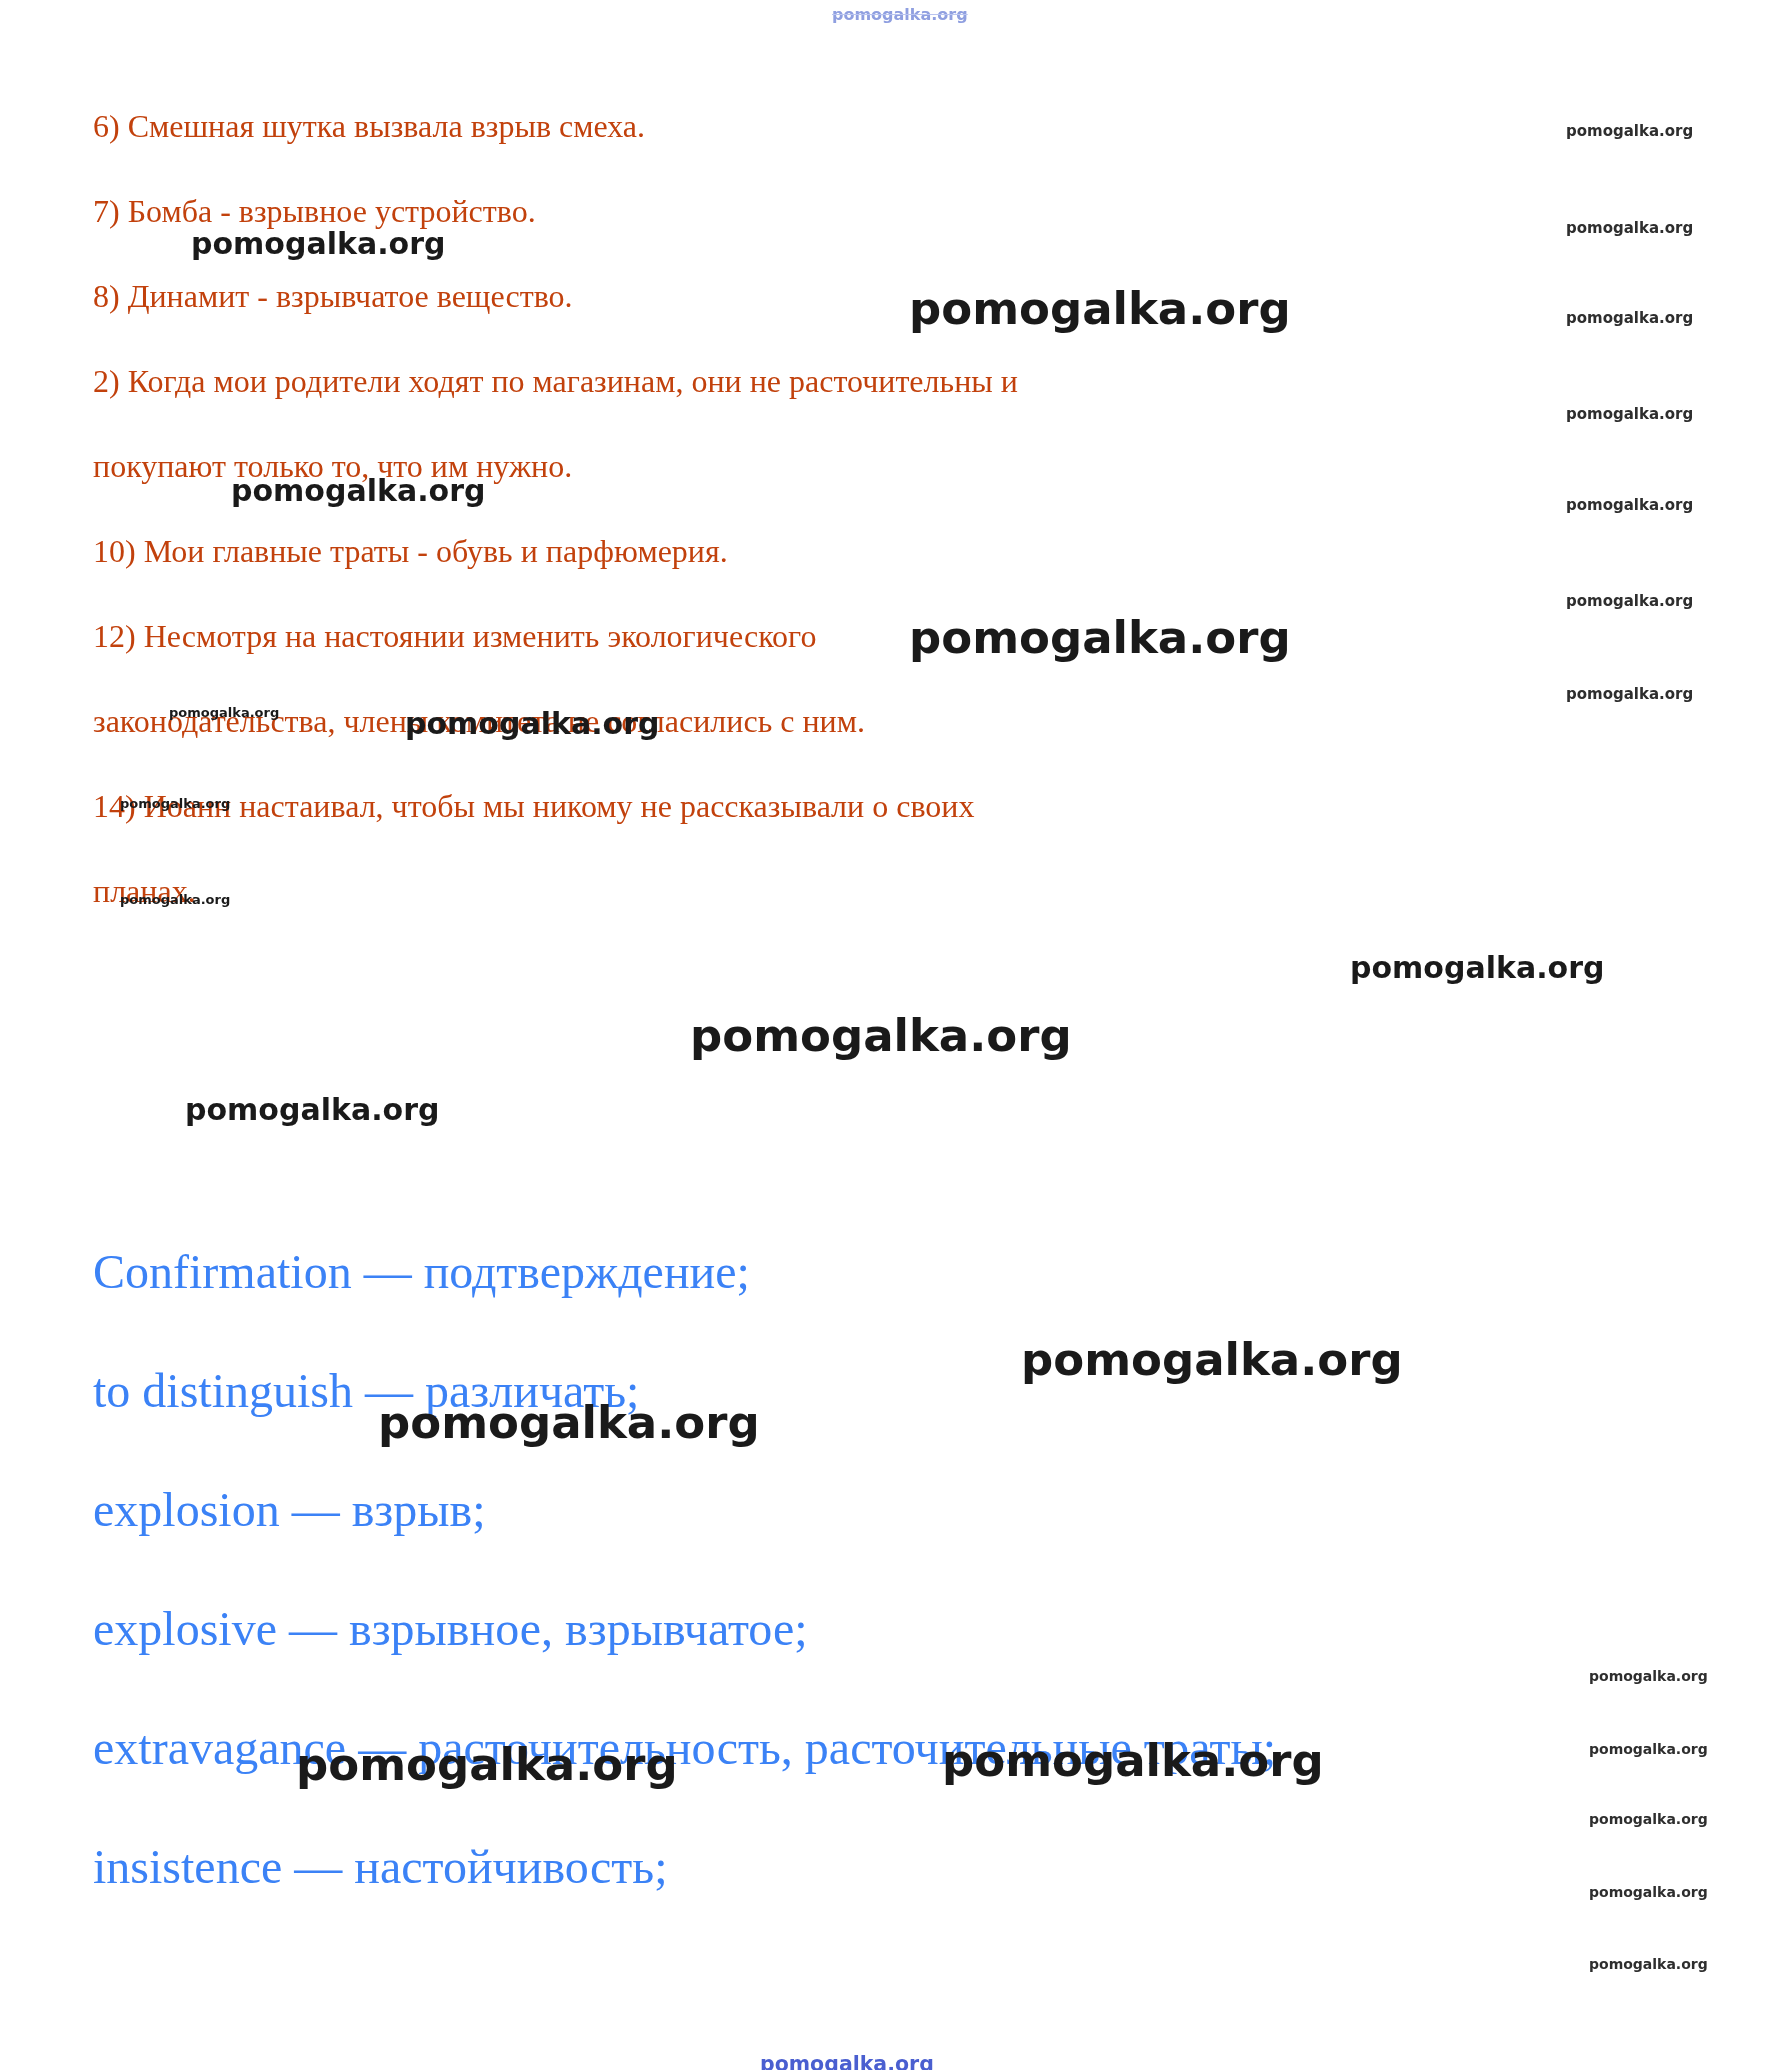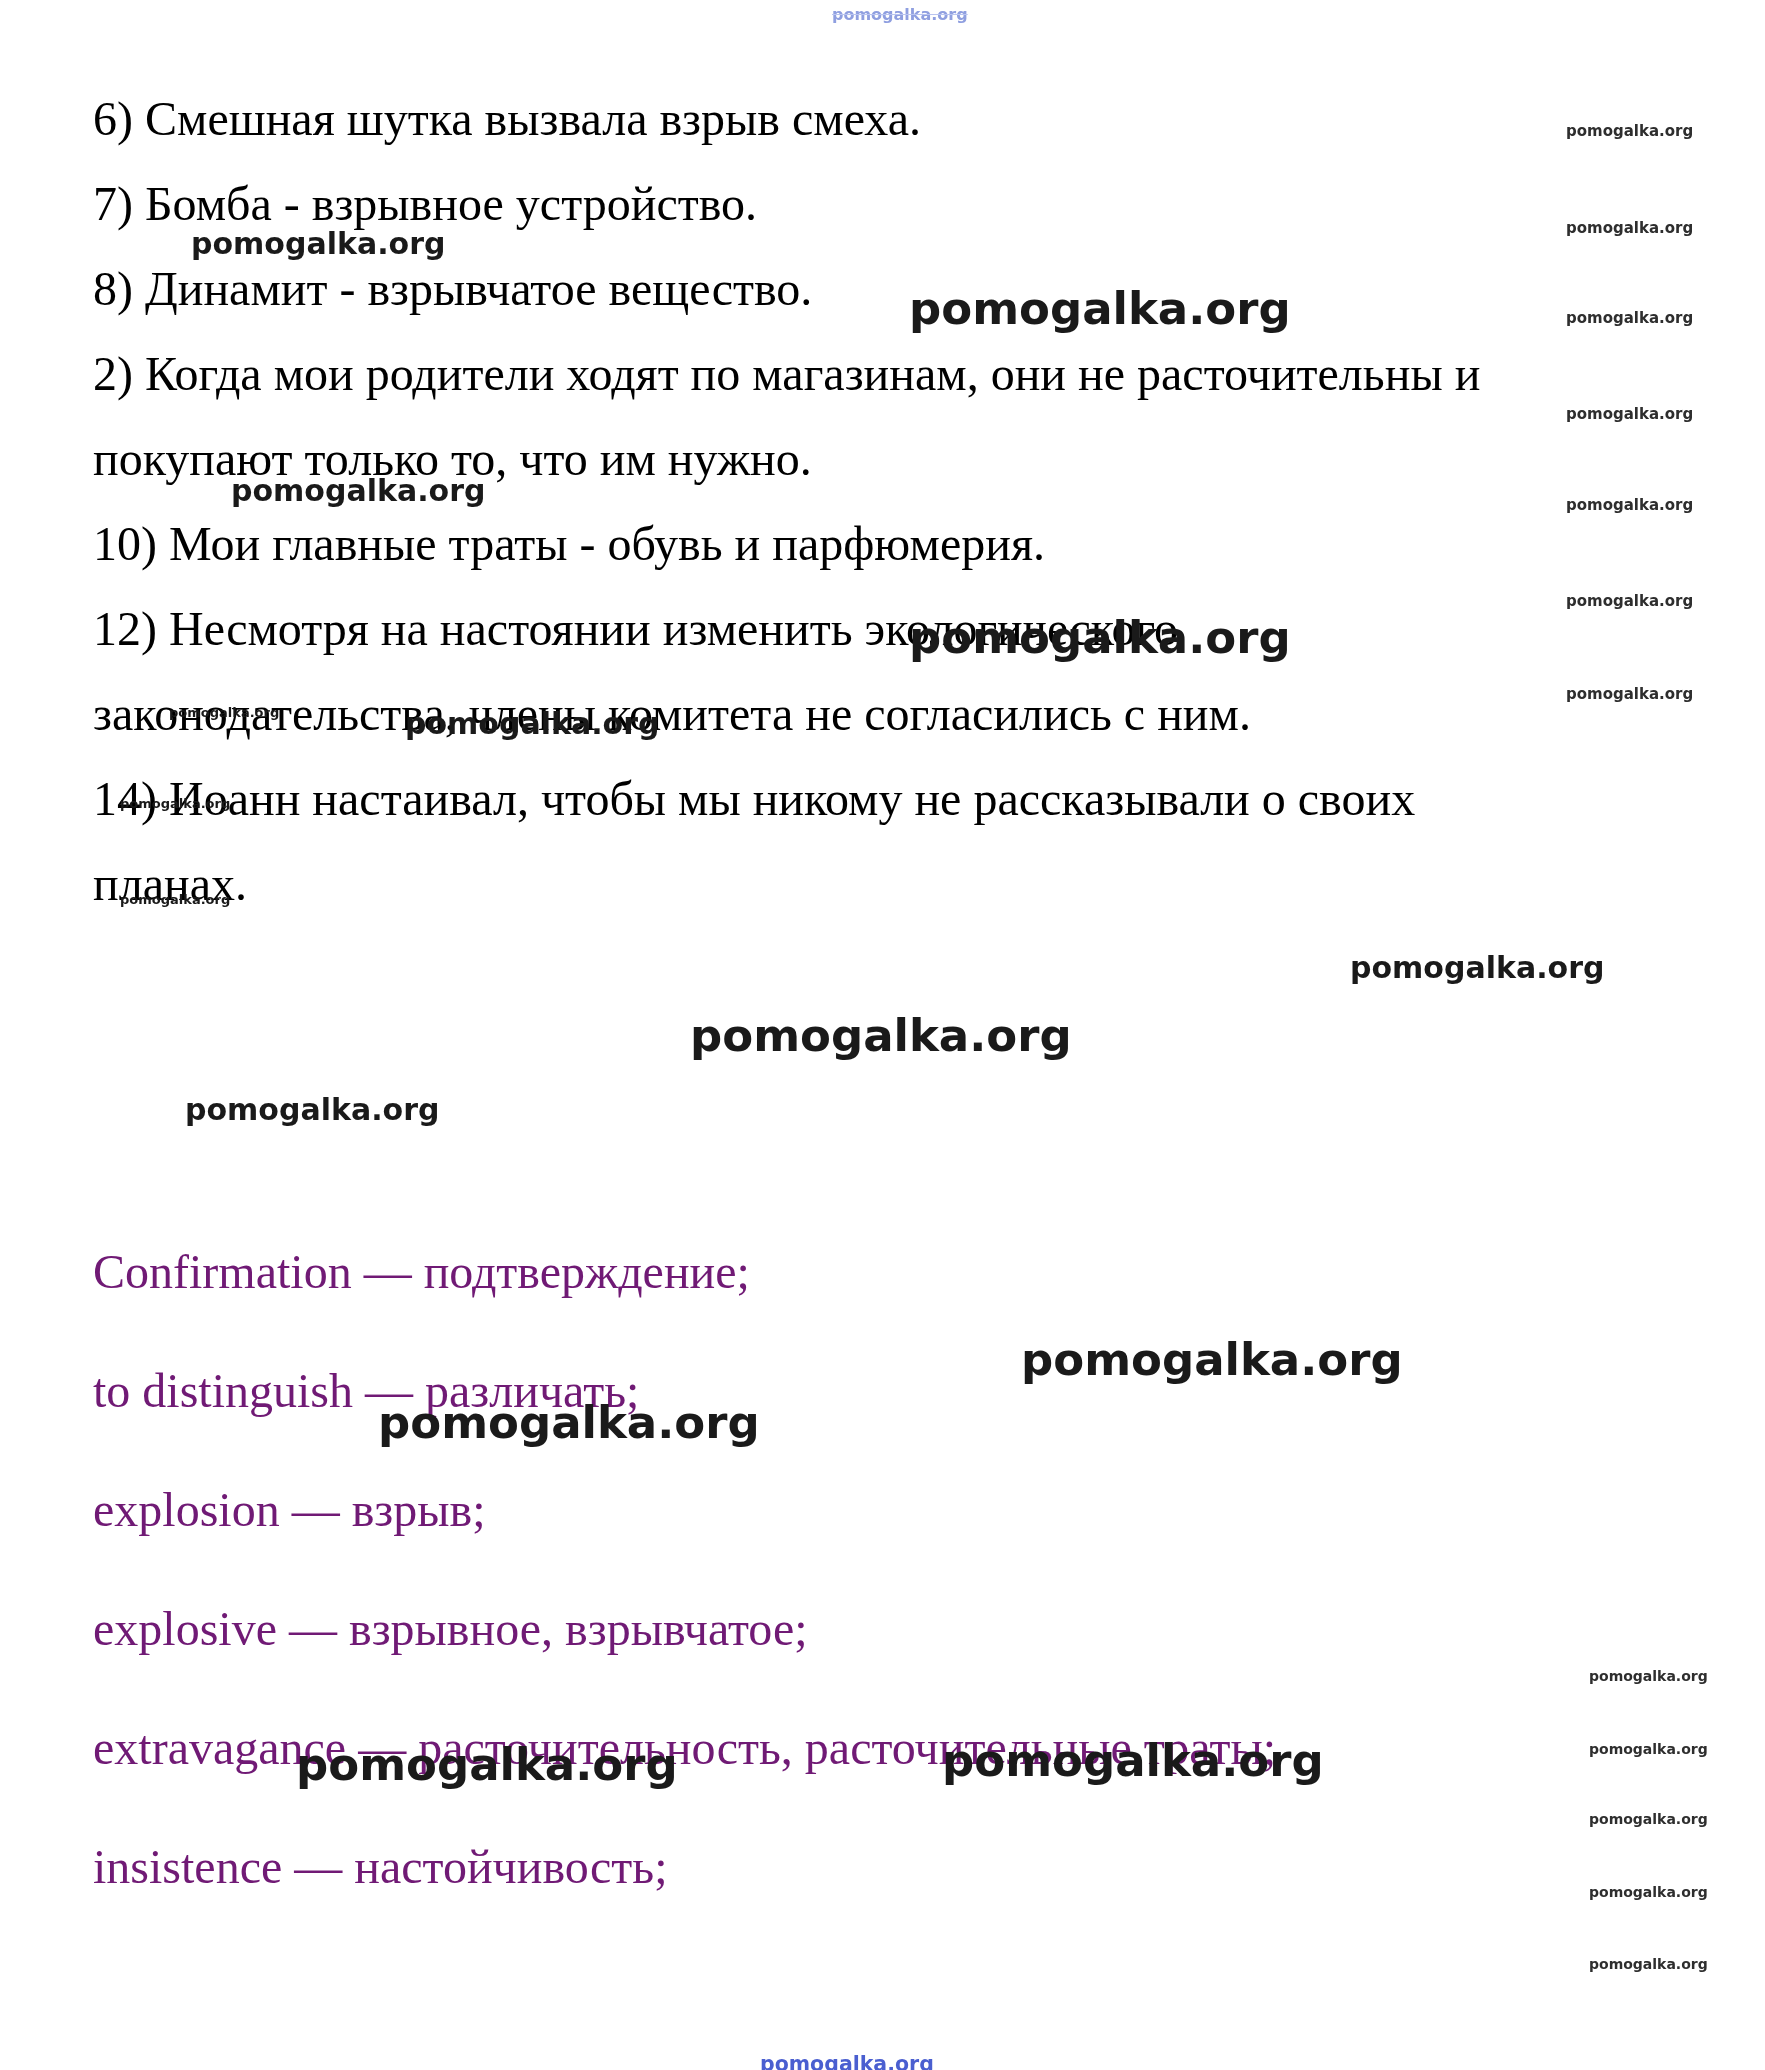--- a/index.html
+++ b/index.html
@@ -8,37 +8,37 @@
     width: 1766px;
     height: 2070px;
     background: #ffffff;
     overflow: hidden;
     font-family: "Liberation Serif", serif;
   }
   
   .sentences {
     position: absolute;
     left: 93px;
-    top: 76px;
+    top: 84px;
     width: 1641px;
-    font-size: 48px;
-    color: #000000;
+    font-size: 32px;
+    color: #c2410c;
   }
   .sentences .line {
     line-height: 85px;
     white-space: nowrap;
   }
   
   .vocab {
     position: absolute;
     left: 93px;
     top: 1212px;
     width: 1641px;
     font-size: 48px;
-    color: #701a75;
+    color: #3b82f6;
   }
   .vocab .vline {
     line-height: 119px;
     white-space: nowrap;
   }
   
   .wm {
     position: absolute;
     font-family: "DejaVu Sans", sans-serif;
     font-weight: bold;

